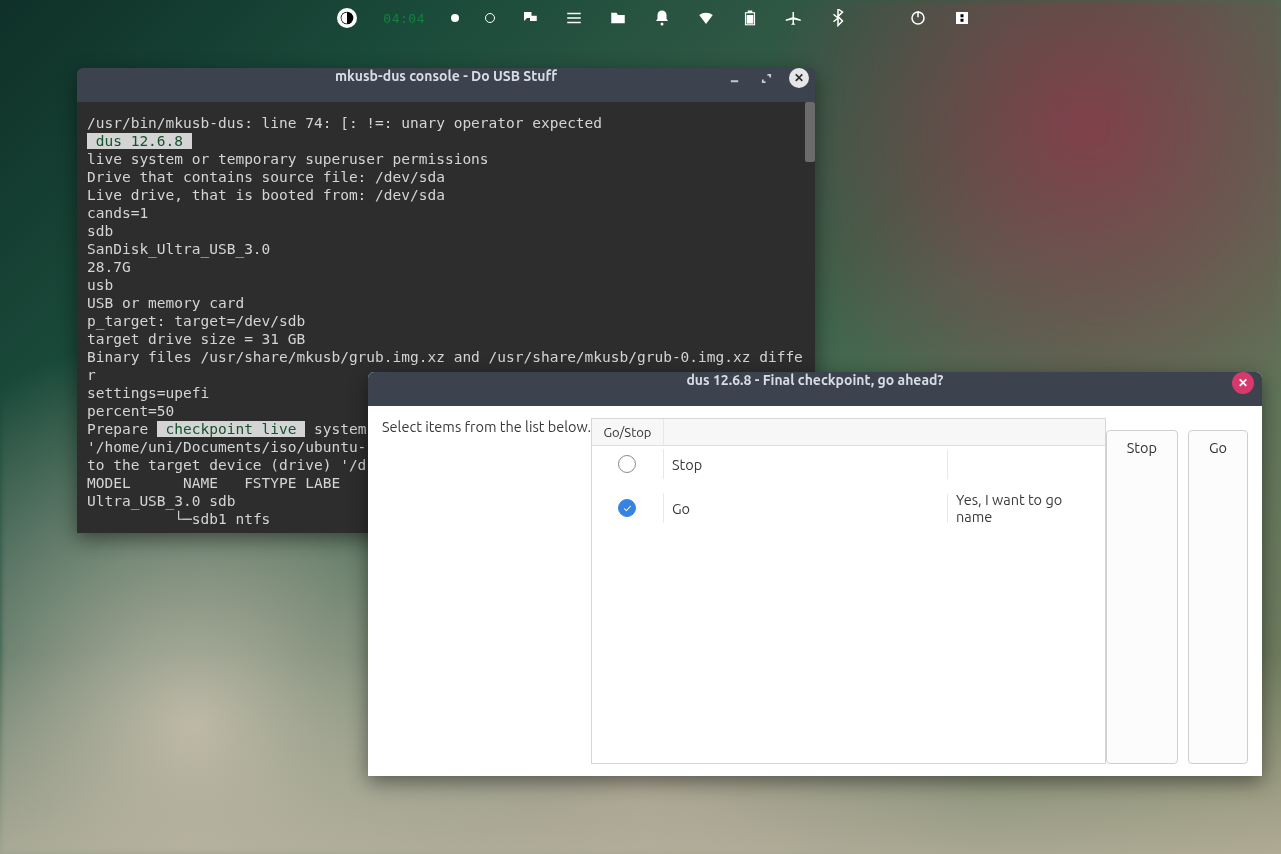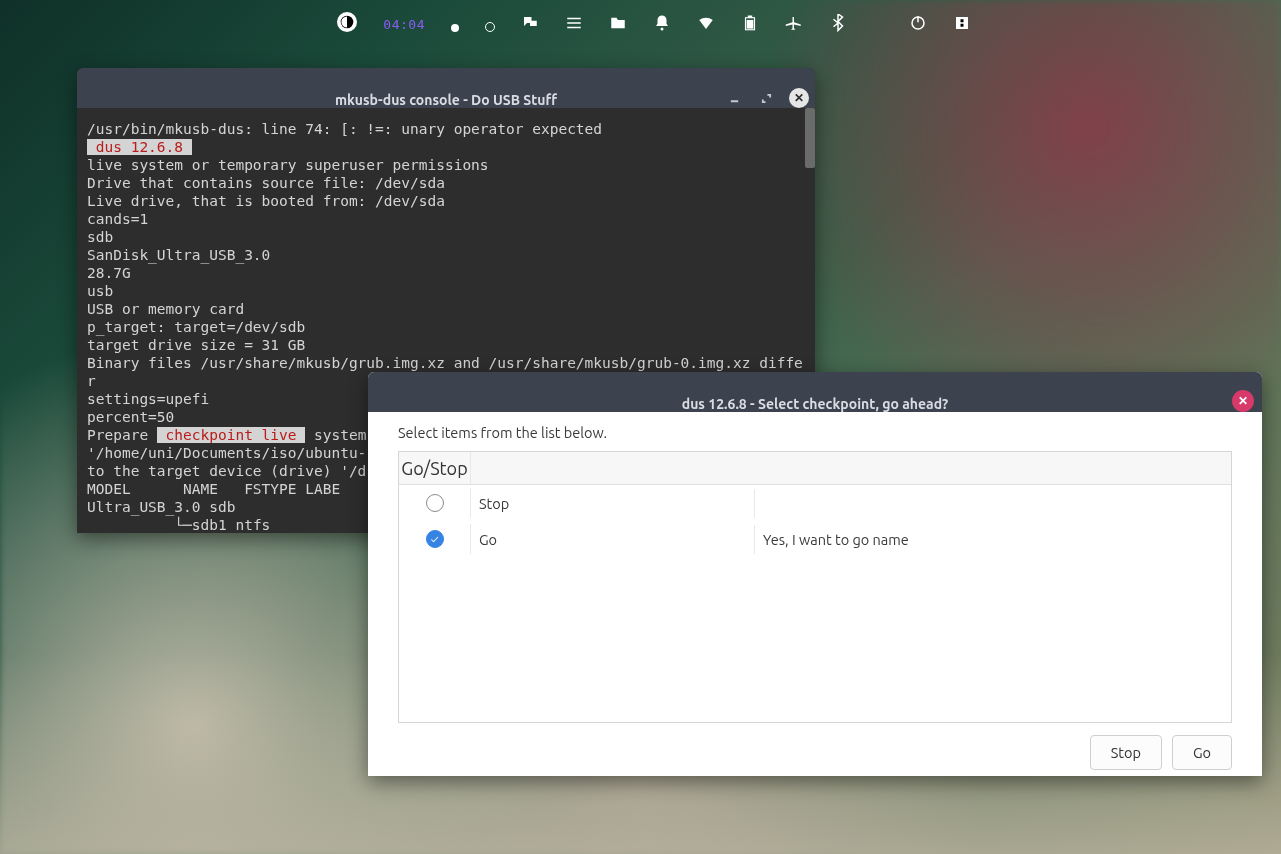--- a/index.html
+++ b/index.html
@@ -1,55 +1,55 @@
 <!DOCTYPE html>
 <html><head>
 <meta charset="utf-8">
 <style>
 html,body{margin:0;padding:0;width:1281px;height:854px;font-family:"Ubuntu","Segoe UI",sans-serif;overflow:hidden}
 body{background:linear-gradient(135deg,#0f3028 0%,#1a4a3a 20%,#2c5643 35%,#3a6048 50%,#4a6b52 60%,#5c7358 75%,#6d7b5e 90%,#7e8464 100%);position:relative}
 .bg-blur{position:absolute;inset:0;background:radial-gradient(circle at 85% 15%,#8b3a4a 0%,transparent 25%),radial-gradient(circle at 15% 85%,#d4c9b8 0%,transparent 30%),radial-gradient(circle at 50% 90%,#a89f8e 0%,transparent 35%);filter:blur(3px);opacity:.85}
 .fur-bottom{position:absolute;bottom:0;left:0;right:0;height:200px;background:linear-gradient(0deg,#c4bba8 0%,transparent 100%);opacity:.7}
 
 
-.panel{position:absolute;top:4px;right:310px;height:28px;display:flex;align-items:flex-end;gap:26px;color:#8b5cf6;font-size:13px;z-index:10}
+.panel{position:absolute;top:4px;right:310px;height:28px;display:flex;align-items:center;gap:26px;color:#15803d;font-size:13px;z-index:10}
 .panel .icon{width:18px;height:18px;display:flex;align-items:center;justify-content:center;fill:#fff}
 .panel .clock{font-family:monospace;letter-spacing:.5px}
 .panel .budgie{width:20px;height:20px;border-radius:50%;background:#fff;display:flex;align-items:center;justify-content:center}
 .panel .dot{width:8px;height:8px;border-radius:50%;background:#fff}
 .panel .empty-dot{width:8px;height:8px;border-radius:50%;border:1.5px solid #fff}
 
 
 .win{position:absolute;box-shadow:0 6px 20px rgba(0,0,0,.45);border-radius:6px 6px 0 0;overflow:hidden}
 .term-win{top:68px;left:77px;width:738px;height:465px;background:#2d2d2d}
-.titlebar{height:40px;background:#3c434e;display:flex;align-items:flex-end;justify-content:center;position:relative;color:#d8dde4;font-size:14px;font-weight:600}
+.titlebar{height:34px;background:#3c434e;display:flex;align-items:flex-start;justify-content:center;position:relative;color:#d8dde4;font-size:14px;font-weight:600}
 .titlebar .controls{position:absolute;right:6px;display:flex;gap:14px;align-items:center}
 .titlebar .ctl{width:18px;height:18px;display:flex;align-items:center;justify-content:center;border-radius:50%;cursor:pointer}
 .titlebar .close{background:#e6e6e6;color:#2d2d2d;width:20px;height:20px;font-size:12px;font-weight:700}
 .titlebar .ctl svg{width:11px;height:11px;stroke:#c5cad2;fill:none;stroke-width:2}
 .term-body{padding:4px 2px;font-family:"DejaVu Sans Mono","Courier New",monospace;font-size:14.5px;line-height:18px;color:#d4d4d4;position:relative;height:calc(100% - 34px);overflow:hidden;background:#2d2d2d}
-.term-body .hl{background:#d4d4d4;color:#b91c1c}
+.term-body .hl{background:#d4d4d4;color:#14532d}
 .term-body pre{margin:8px;white-space:pre-wrap;word-break:break-all}
 .term-scrollbar{position:absolute;top:0;right:0;width:10px;height:60px;background:#6b6b6b;border-radius:2px}
 
 
 .dlg{top:372px;left:368px;width:894px;height:404px;background:#fff}
 .dlg .titlebar{background:#3c434e;font-weight:700}
 .dlg .dlgclose{position:absolute;right:8px;width:22px;height:22px;border-radius:50%;background:#d6396a;color:#fff;display:flex;align-items:center;justify-content:center;font-size:12px;cursor:pointer;font-weight:700}
-.dlg-body{padding:12px 30px;color:#3a3a3a;font-size:14.5px;display:flex;flex-direction:column;height:calc(100% - 34px);box-sizing:border-box}
+.dlg-body{padding:12px 14px;color:#3a3a3a;font-size:14.5px;display:flex;flex-direction:row;height:calc(100% - 34px);box-sizing:border-box}
 .dlg-hint{margin-bottom:10px}
 .tbl{border:1px solid #d6d6d6;flex:1;background:#fff;overflow:hidden}
 .tbl-row{display:flex;border-bottom:1px solid #e0e0e0}
 .tbl-row.header{background:#f7f7f7;font-size:14px;color:#333}
 .tbl-row.header .tc{display:flex;align-items:center}
 .tc{box-sizing:border-box;padding:6px 8px}
 .tc1{width:72px;border-right:1px solid #e8e8e8;justify-content:center}
 .tc2{width:284px;border-right:1px solid #e8e8e8}
 .tc3{flex:1}
-.tbl-row.header .tc1{font-size:18px}
+.tbl-row.header .tc1{font-size:13px}
 .tbl-row.opt{align-items:center;border-bottom:none;padding:3px 0}
 .tbl-row.opt .tc1{display:flex;justify-content:center}
 .radio{width:16px;height:16px;border:1.5px solid #8a8a8a;border-radius:50%;display:flex;align-items:center;justify-content:center}
 .radio.checked{border-color:#3584e4;background:#3584e4}
 .radio.checked::after{content:"✓";color:#fff;font-size:11px;line-height:1}
 .btnrow{display:flex;justify-content:flex-end;gap:10px;padding-top:12px}
 .btn{padding:8px 20px;border:1px solid #cfcfcf;border-radius:4px;background:#fcfcfc;font-size:14.5px;color:#333;cursor:pointer}
 </style>
 </head>
 <body>
@@ -150,21 +150,21 @@
 MODEL      NAME   FSTYPE LABE
 Ultra_USB_3.0 sdb
           └─sdb1 ntfs
 ▯
 </pre>
   </div>
 </div>
 
 <div class="win dlg">
   <div class="titlebar">
-    <span>dus 12.6.8 - Select checkpoint, go ahead?</span>
+    <span>dus 12.6.8 - Final checkpoint, go ahead?</span>
     <span class="dlgclose">✕</span>
   </div>
   <div class="dlg-body">
     <div class="dlg-hint">Select items from the list below.</div>
     <div class="tbl">
       <div class="tbl-row header">
         <div class="tc tc1">Go/Stop</div>
       </div>
       <div id="opts">
           <div class="tbl-row opt">

